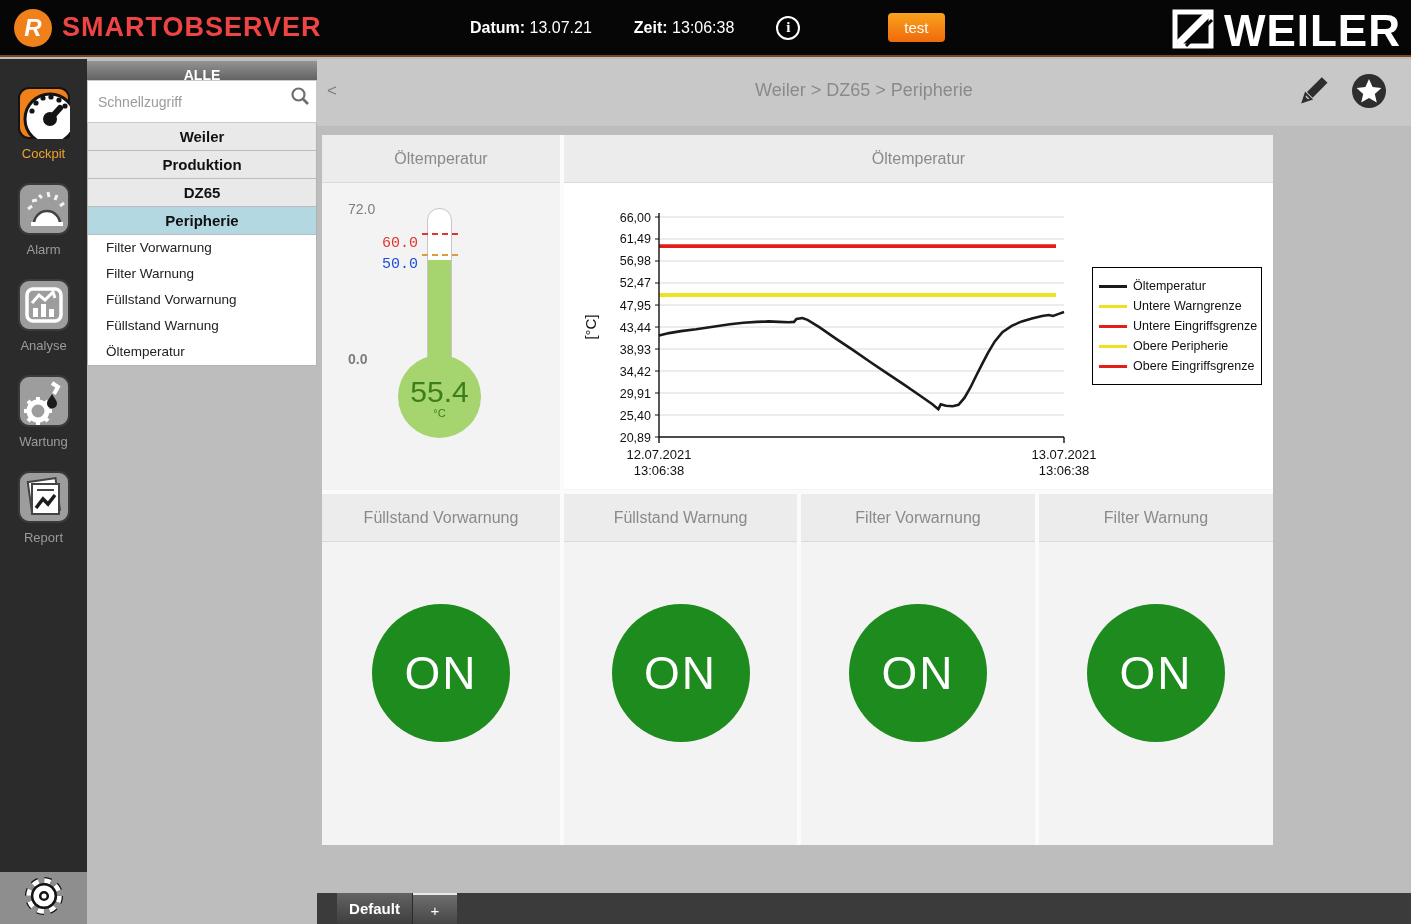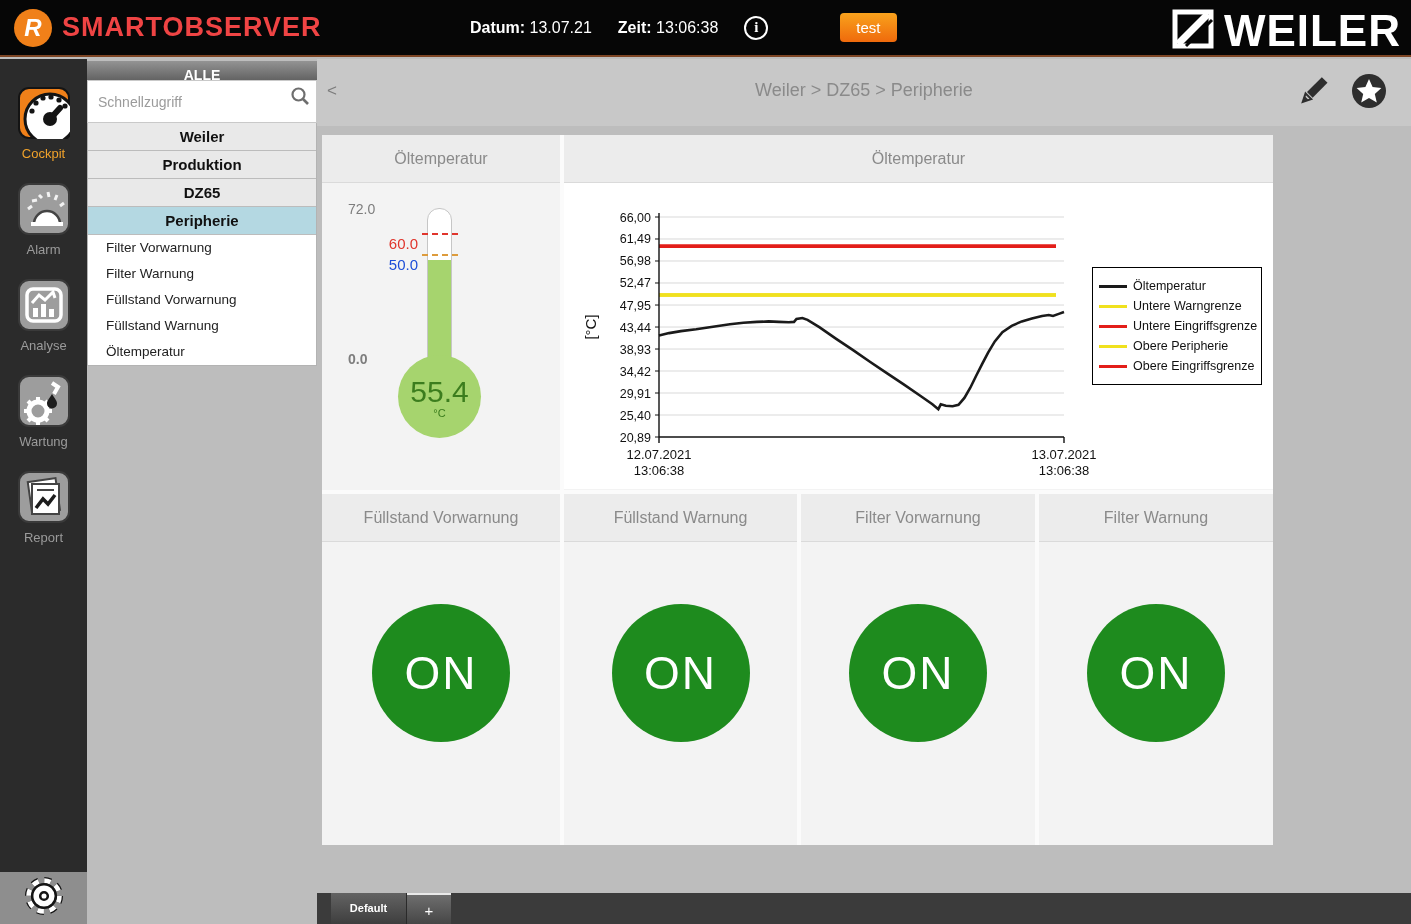--- a/index.html
+++ b/index.html
@@ -9,21 +9,21 @@
 
   
   .topbar { position:absolute; left:0; top:0; width:1411px; height:57px;
             background:#060606; border-bottom:2px solid #7d4524;
             display:flex; align-items:center; }
   .logo-wrap { display:flex; align-items:center; gap:10px; padding-left:14px; width:470px; }
   .logo-circle { width:38px; height:38px; border-radius:50%; background:#f08019;
                  display:flex; align-items:center; justify-content:center;
                  color:#fff; font-weight:bold; font-style:italic; font-size:24px; }
   .app-title { color:#ef4444; font-size:27px; font-weight:bold; letter-spacing:1px; }
-  .top-center { display:flex; align-items:center; gap:26px; color:#fff; font-size:16px; }
+  .top-center { display:flex; align-items:center; gap:42px; color:#fff; font-size:16px; }
   .datetime b { font-weight:bold; }
   .info-btn { width:24px; height:24px; border:2px solid #fff; border-radius:50%;
               display:flex; align-items:center; justify-content:center;
               color:#fff; font-weight:bold; font-size:15px; font-family:"Liberation Serif",serif; }
   .test-btn { margin-left:46px; background:linear-gradient(#f9a21c,#ef6a0c);
               color:#fff; font-size:15px; border:none; border-radius:4px;
               padding:6px 16px; cursor:pointer; }
   .brand { position:absolute; right:10px; top:6px; display:flex; align-items:center; gap:8px; }
   .brand-text { color:#fff; font-size:44px; font-weight:bold; letter-spacing:1px; }
 
@@ -78,39 +78,39 @@
   .on-circle { margin-top:62px; width:138px; height:138px; border-radius:50%; background:#1e8b1e;
                display:flex; align-items:center; justify-content:center;
                color:#fff; font-size:46px; letter-spacing:2px; }
 
   
   .gauge-body { position:relative; width:100%; height:306px; }
   .tube { position:absolute; left:105px; top:25px; width:25px; height:150px; background:#fff;
           border:1px solid #c6c6c6; border-radius:12px 12px 0 0; }
   .tube-fill { position:absolute; left:0; bottom:0; width:100%; background:#a6d46e; }
   .gauge-mark { position:absolute; width:36px; border-top:2px dashed; left:100px; }
-  .gauge-mark-label { position:absolute; font-size:15px; text-align:right; width:60px; left:36px; }
+  .gauge-mark-label { position:absolute; font-size:15px; text-align:right; width:60px; left:36px;font-family:Liberation Mono, monospace; }
   .gauge-minmax { position:absolute; font-size:14px; color:#7d7d7d; left:26px; }
   .bulb { position:absolute; left:76px; top:172px; width:83px; height:83px; border-radius:50%;
           background:#a6d46e; display:flex; flex-direction:column; align-items:center; justify-content:center; }
   .bulb-val { color:#3c7d1e; font-size:30px; }
   .bulb-unit { color:#3c7d1e; font-size:11px; margin-top:-2px; }
 
   
   .legend { position:absolute; left:528px; top:84px; width:170px; background:#fff;
             border:1px solid #000; padding:8px 6px; }
   .legend-row { display:flex; align-items:center; height:20px; }
   .legend-swatch { width:28px; height:3px; margin-right:6px; flex:0 0 28px; }
   .legend-label { font-size:12.5px; color:#111; white-space:nowrap; }
 
   
   .footer { position:absolute; left:317px; top:893px; width:1094px; height:31px; background:#3b3b3b;
             display:flex; align-items:flex-end; }
   .foot-tab { height:31px; line-height:31px; color:#fff; text-align:center; cursor:pointer; }
-  .foot-tab.default { width:76px; margin-left:14px; font-weight:bold; font-size:11px;
+  .foot-tab.default { width:76px; margin-left:20px; font-weight:bold; font-size:15px;
                       background:linear-gradient(#636363,#3e3e3e); border-right:1px solid #2a2a2a; }
   .foot-tab.add { width:44px; font-size:15px; background:linear-gradient(#6e6e6e,#464646);
                   border-top:2px solid #e9e9e9; }
 </style>
 </head>
 <body>
 
 <div id="app">
 
   <div class="topbar">

